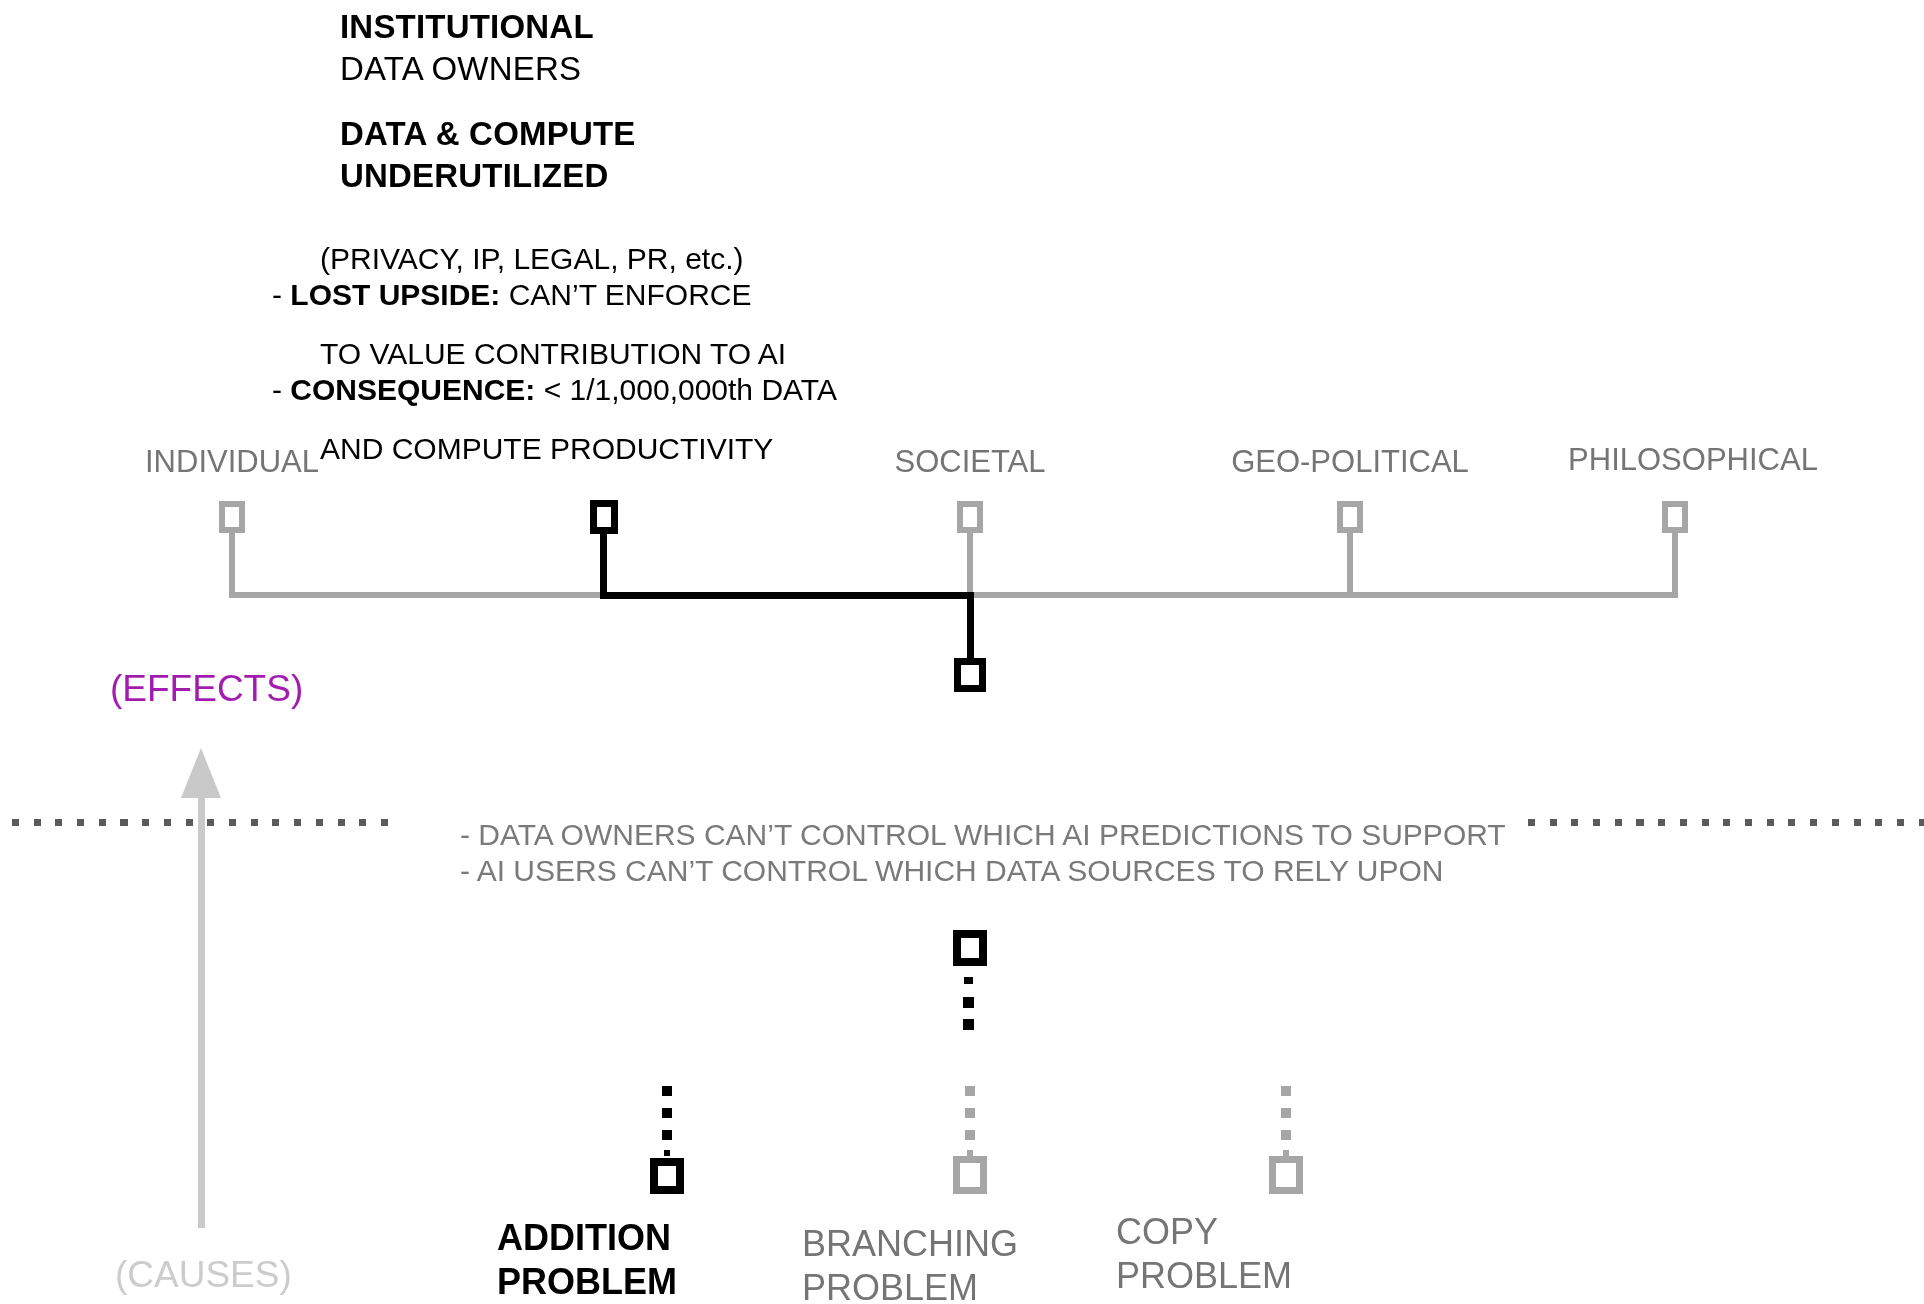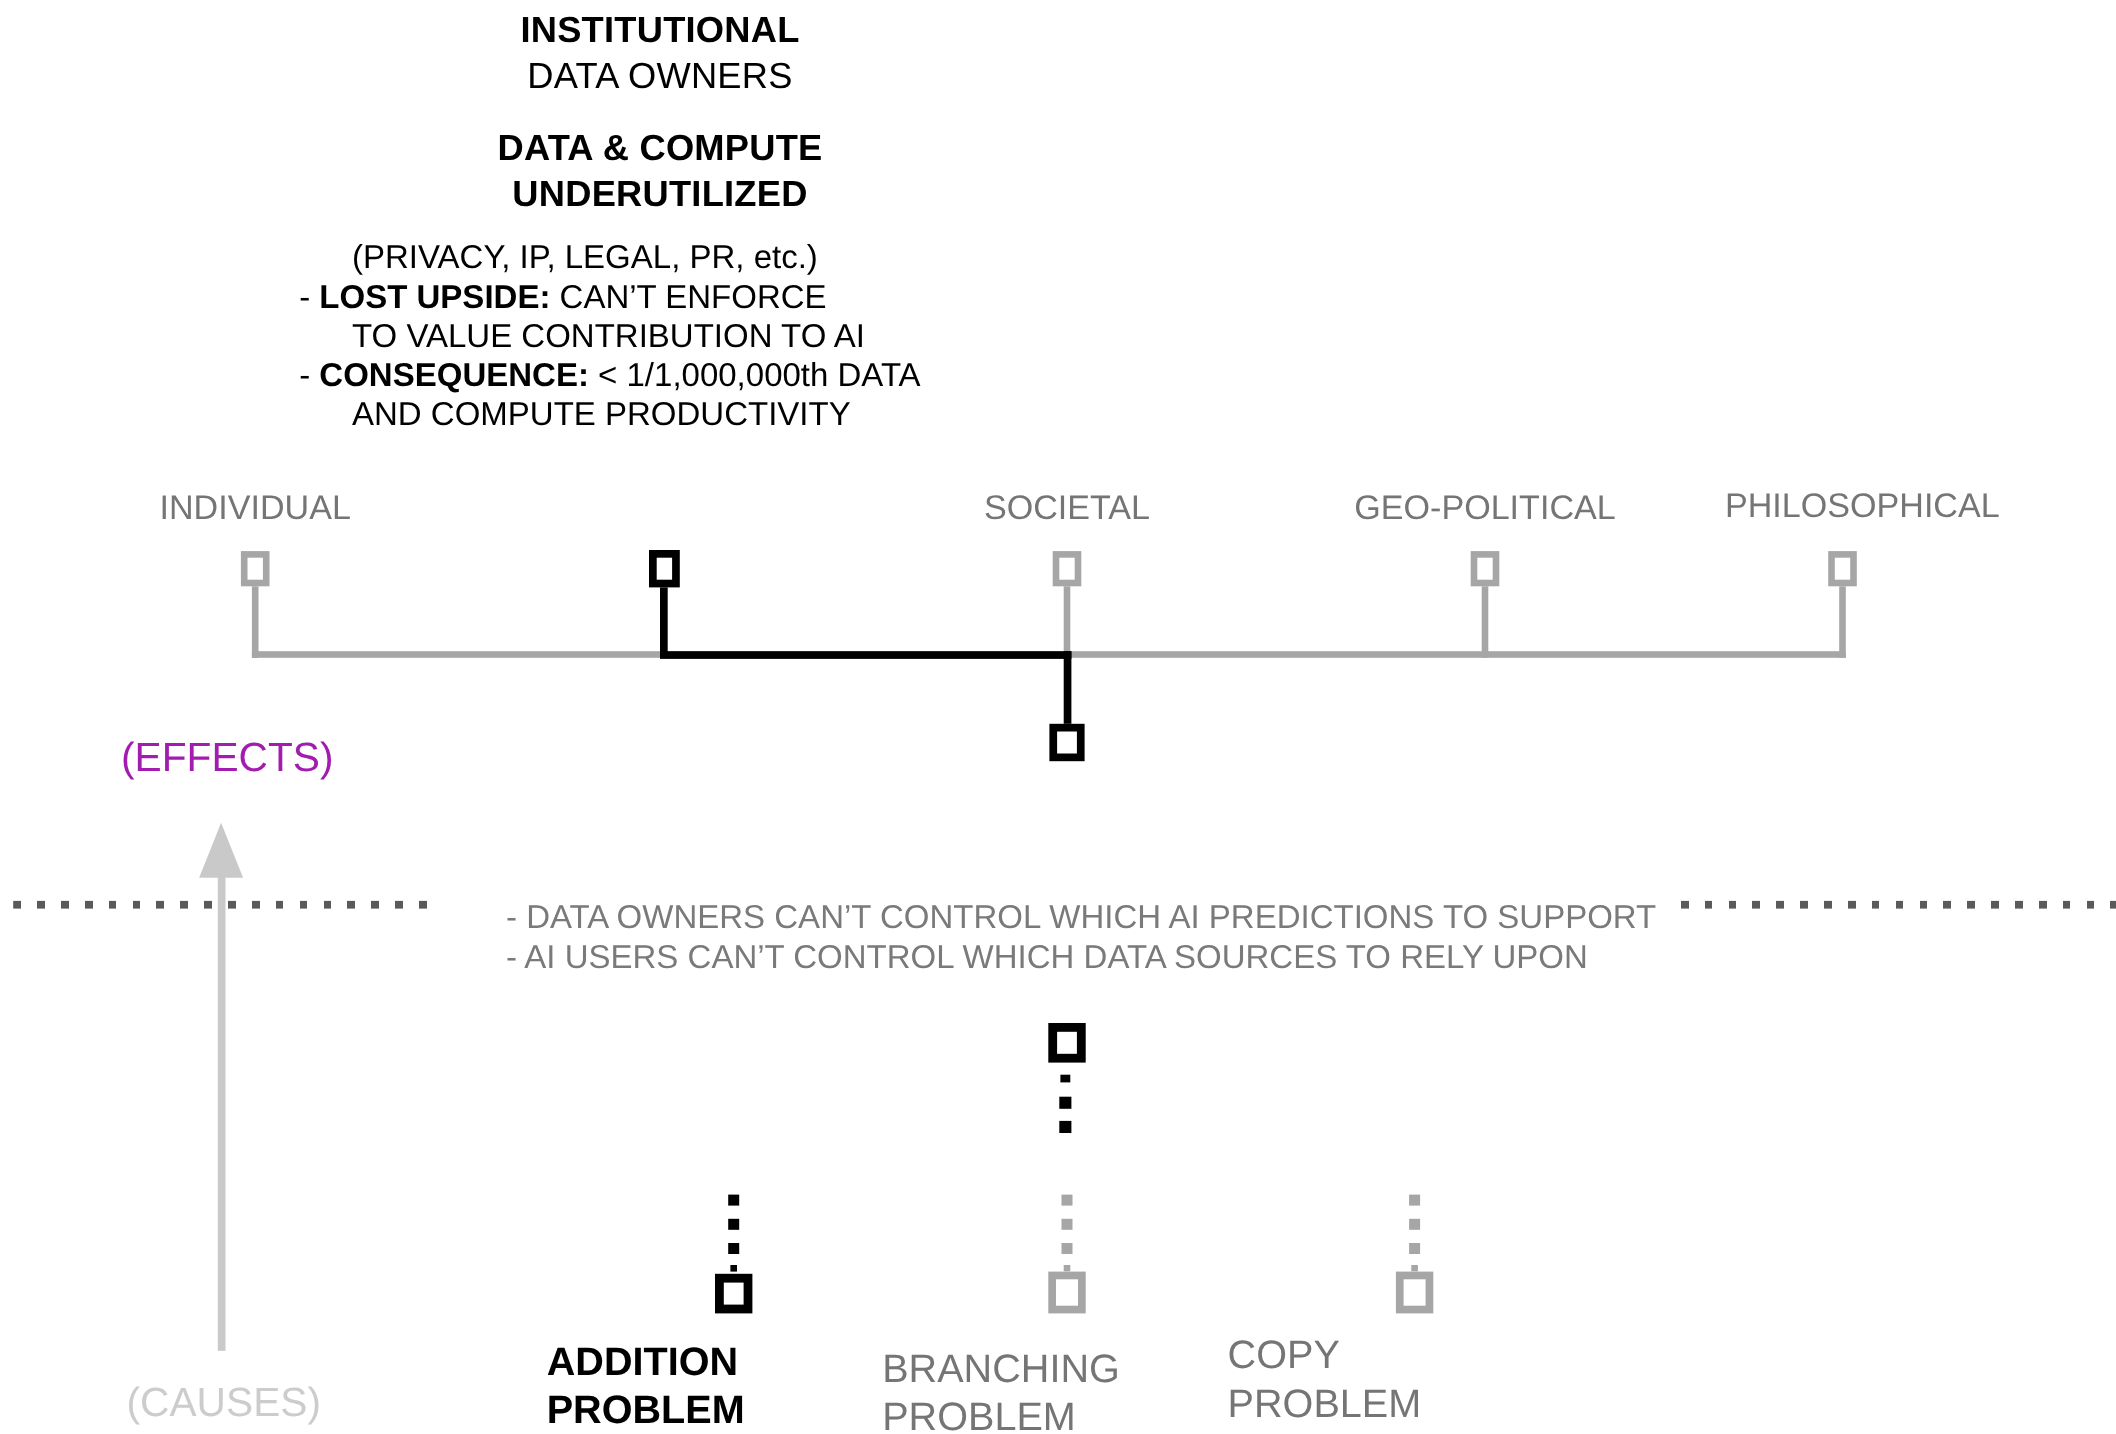--- a/index.html
+++ b/index.html
@@ -1,27 +1,27 @@
 <!DOCTYPE html>
 <html><head>
 <meta charset="utf-8">
 <style>
   html,body{margin:0;padding:0;background:#ffffff;}
   .canvas{
     position:relative;width:1924px;height:1304px;background:#ffffff;
     font-family:"Liberation Sans", sans-serif;overflow:hidden;color:#000;
   }
   .abs{position:absolute;}
-  .ctr{text-align:center;}
+  .ctr{text-align:left;}
   .b{font-weight:bold;}
   
   .hdr{width:520px;left:340px;font-size:33px;line-height:42px;letter-spacing:0.2px;}
   
   .bullets{left:272px;top:217px;font-size:30px;line-height:35.5px;white-space:nowrap;}
-  .bullets .indent{padding-left:48px;}
+  .bullets .indent{padding-left:48px;margin-top:24px;}
   
   .cat{width:320px;margin-left:-160px;text-align:center;font-size:31px;color:#757575;white-space:nowrap;}
   
   .sq{box-sizing:border-box;background:#fff;}
   .sq.g{border:6px solid #a6a6a6;width:26px;height:32px;}
   .sq.k{border:7px solid #000;width:28px;height:34px;}
   .gl{background:#a6a6a6;}
   .kl{background:#000;}
   
   .abc-title{left:443px;top:748px;font-size:40px;font-weight:bold;white-space:nowrap;letter-spacing:-0.3px;}

